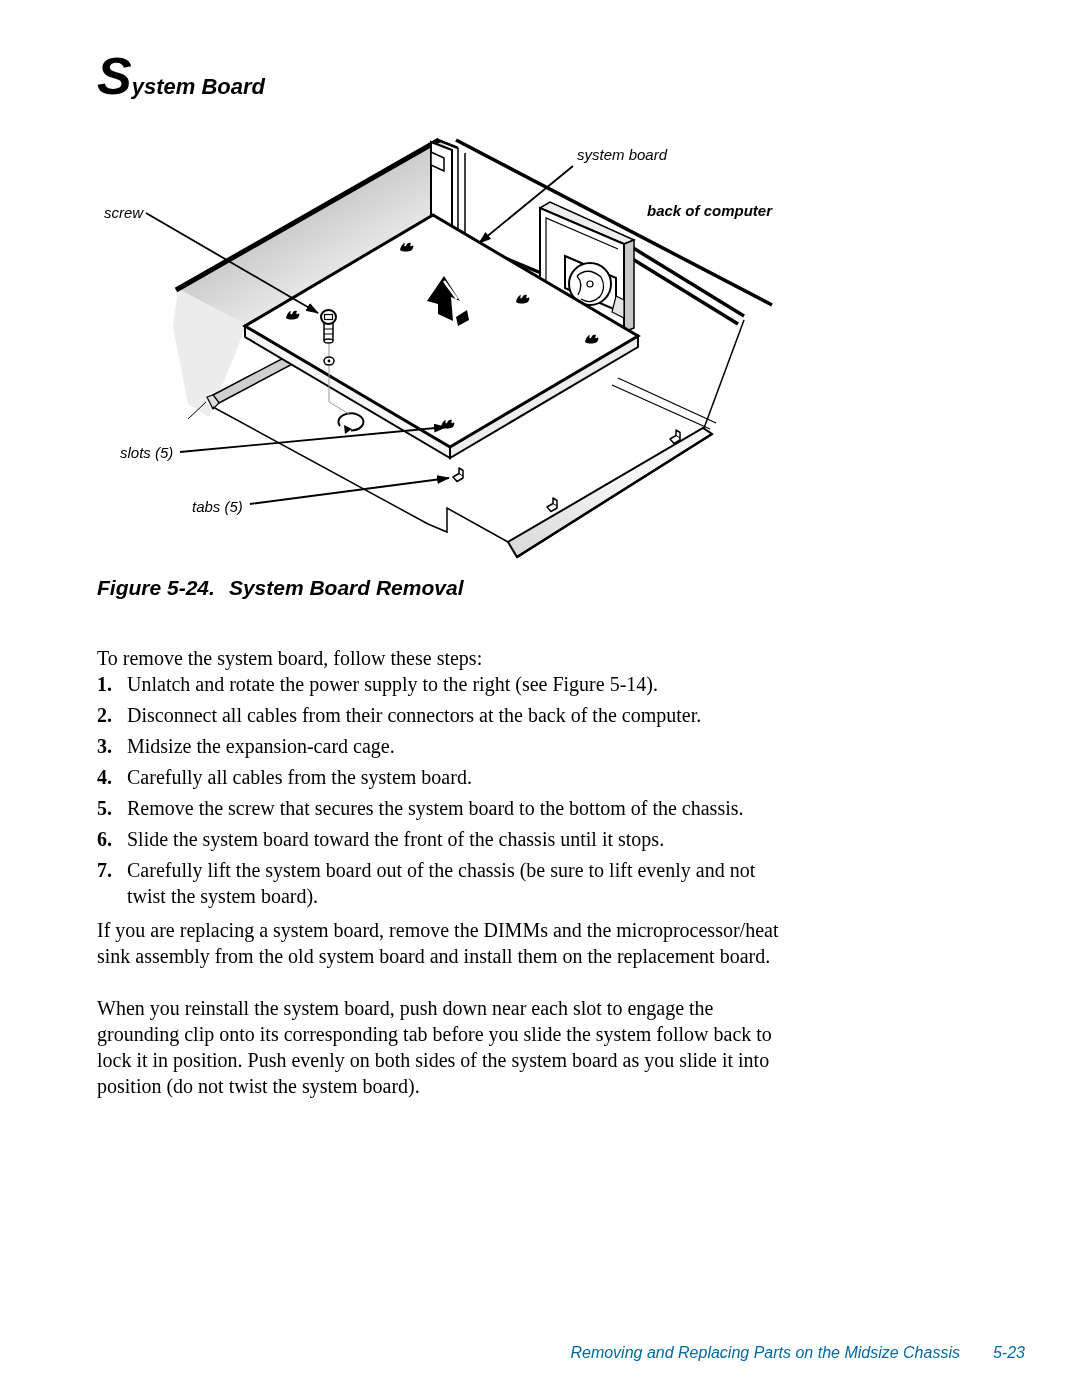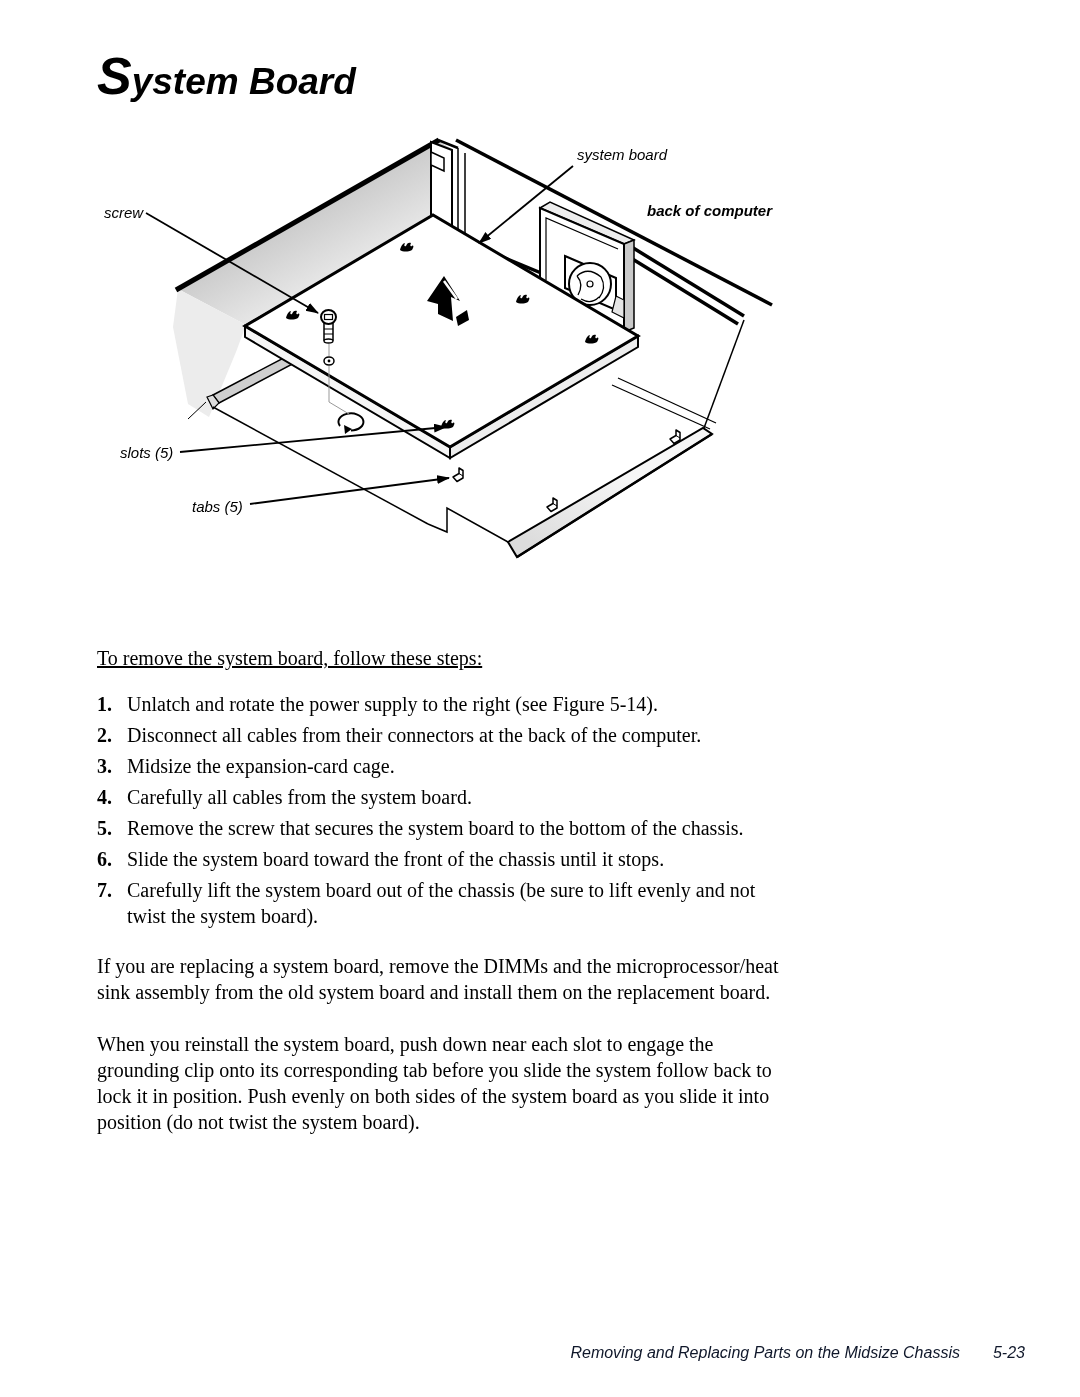--- a/index.html
+++ b/index.html
@@ -12,21 +12,21 @@
     overflow:hidden;
   }
   
   .doc-title {
     position:absolute; top:50px; left:97px;
     font-family:"Liberation Sans", sans-serif;
     font-style:italic; font-weight:bold;
     white-space:nowrap; line-height:1;
   }
   .t-big  { font-size:52px; }
-  .t-rest { font-size:37px; }
+  .t-rest { font-size:22px; }
   
   .figure-wrap { position:absolute; top:128px; left:97px; width:690px; height:440px; }
   svg text.fig-label {
     font-family:"Liberation Sans", sans-serif;
     font-style:italic; font-size:15px; fill:#000;
   }
   svg text.fig-label.bold { font-weight:bold; }
   
   .caption {
     position:absolute; top:576px; left:97px;
@@ -34,42 +34,42 @@
     font-style:italic; font-weight:bold; font-size:21px;
     white-space:nowrap;
   }
   .caption .cap-title { margin-left:14px; }
   
   .body-text {
     position:absolute; top:645px; left:97px; width:700px;
     font-family:"Liberation Serif", serif;
     font-size:20px; line-height:26px;
   }
-  .intro { margin:0 0 20px 0; width:684px;text-decoration:underline; }
+  .intro { margin:0 0 0 0; width:684px; }
   ol.steps {
     list-style:none; counter-reset:step;
     margin:0 0 8px 0; padding:0; width:680px;
   }
   ol.steps li {
     counter-increment:step;
     position:relative; padding-left:30px;
     font-weight:normal; margin:0 0 5px 0;
   }
   ol.steps li::before {
     content:counter(step) ".";
     position:absolute; left:0; top:0;
     font-weight:bold;
   }
   .para { margin:26px 0 0 0; width:684px; }
-  .para.first { margin-top:24px; }
+  .para.first { margin-top:8px; }
   
   .footer {
     position:absolute; top:1344px; right:55px;
     font-family:"Liberation Sans", sans-serif;
-    font-style:italic; font-size:16px; color:#0f172a;
+    font-style:italic; font-size:16px; color:#0369a1;
     white-space:nowrap;
   }
   .footer .page-num { margin-left:33px; }
 </style>
 </head>
 <body>
 
 <div class="page">
 
   <div class="doc-title">
@@ -189,20 +189,23 @@
     </g>
 
     <text class="fig-label" x="104" y="218">screw</text>
     <text class="fig-label" x="577" y="160">system board</text>
     <text class="fig-label bold" x="647" y="216">back of computer</text>
     <text class="fig-label" x="120" y="458">slots (5)</text>
     <text class="fig-label" x="192" y="512">tabs (5)</text>
   </svg>
   </div>
 
+  <div class="caption">
+    <span class="cap-num">Figure 5-24.</span><span class="cap-title">System Board Removal</span>
+  </div>
 
   <div class="body-text">
     <p class="intro">To remove the system board, follow these steps:</p>
     <ol class="steps">
       <li>Unlatch and rotate the power supply to the right (see Figure 5-14).</li>
       <li>Disconnect all cables from their connectors at the back of the computer.</li>
       <li>Midsize the expansion-card cage.</li>
       <li>Carefully all cables from the system board.</li>
       <li>Remove the screw that secures the system board to the bottom of the chassis.</li>
       <li>Slide the system board toward the front of the chassis until it stops.</li>

